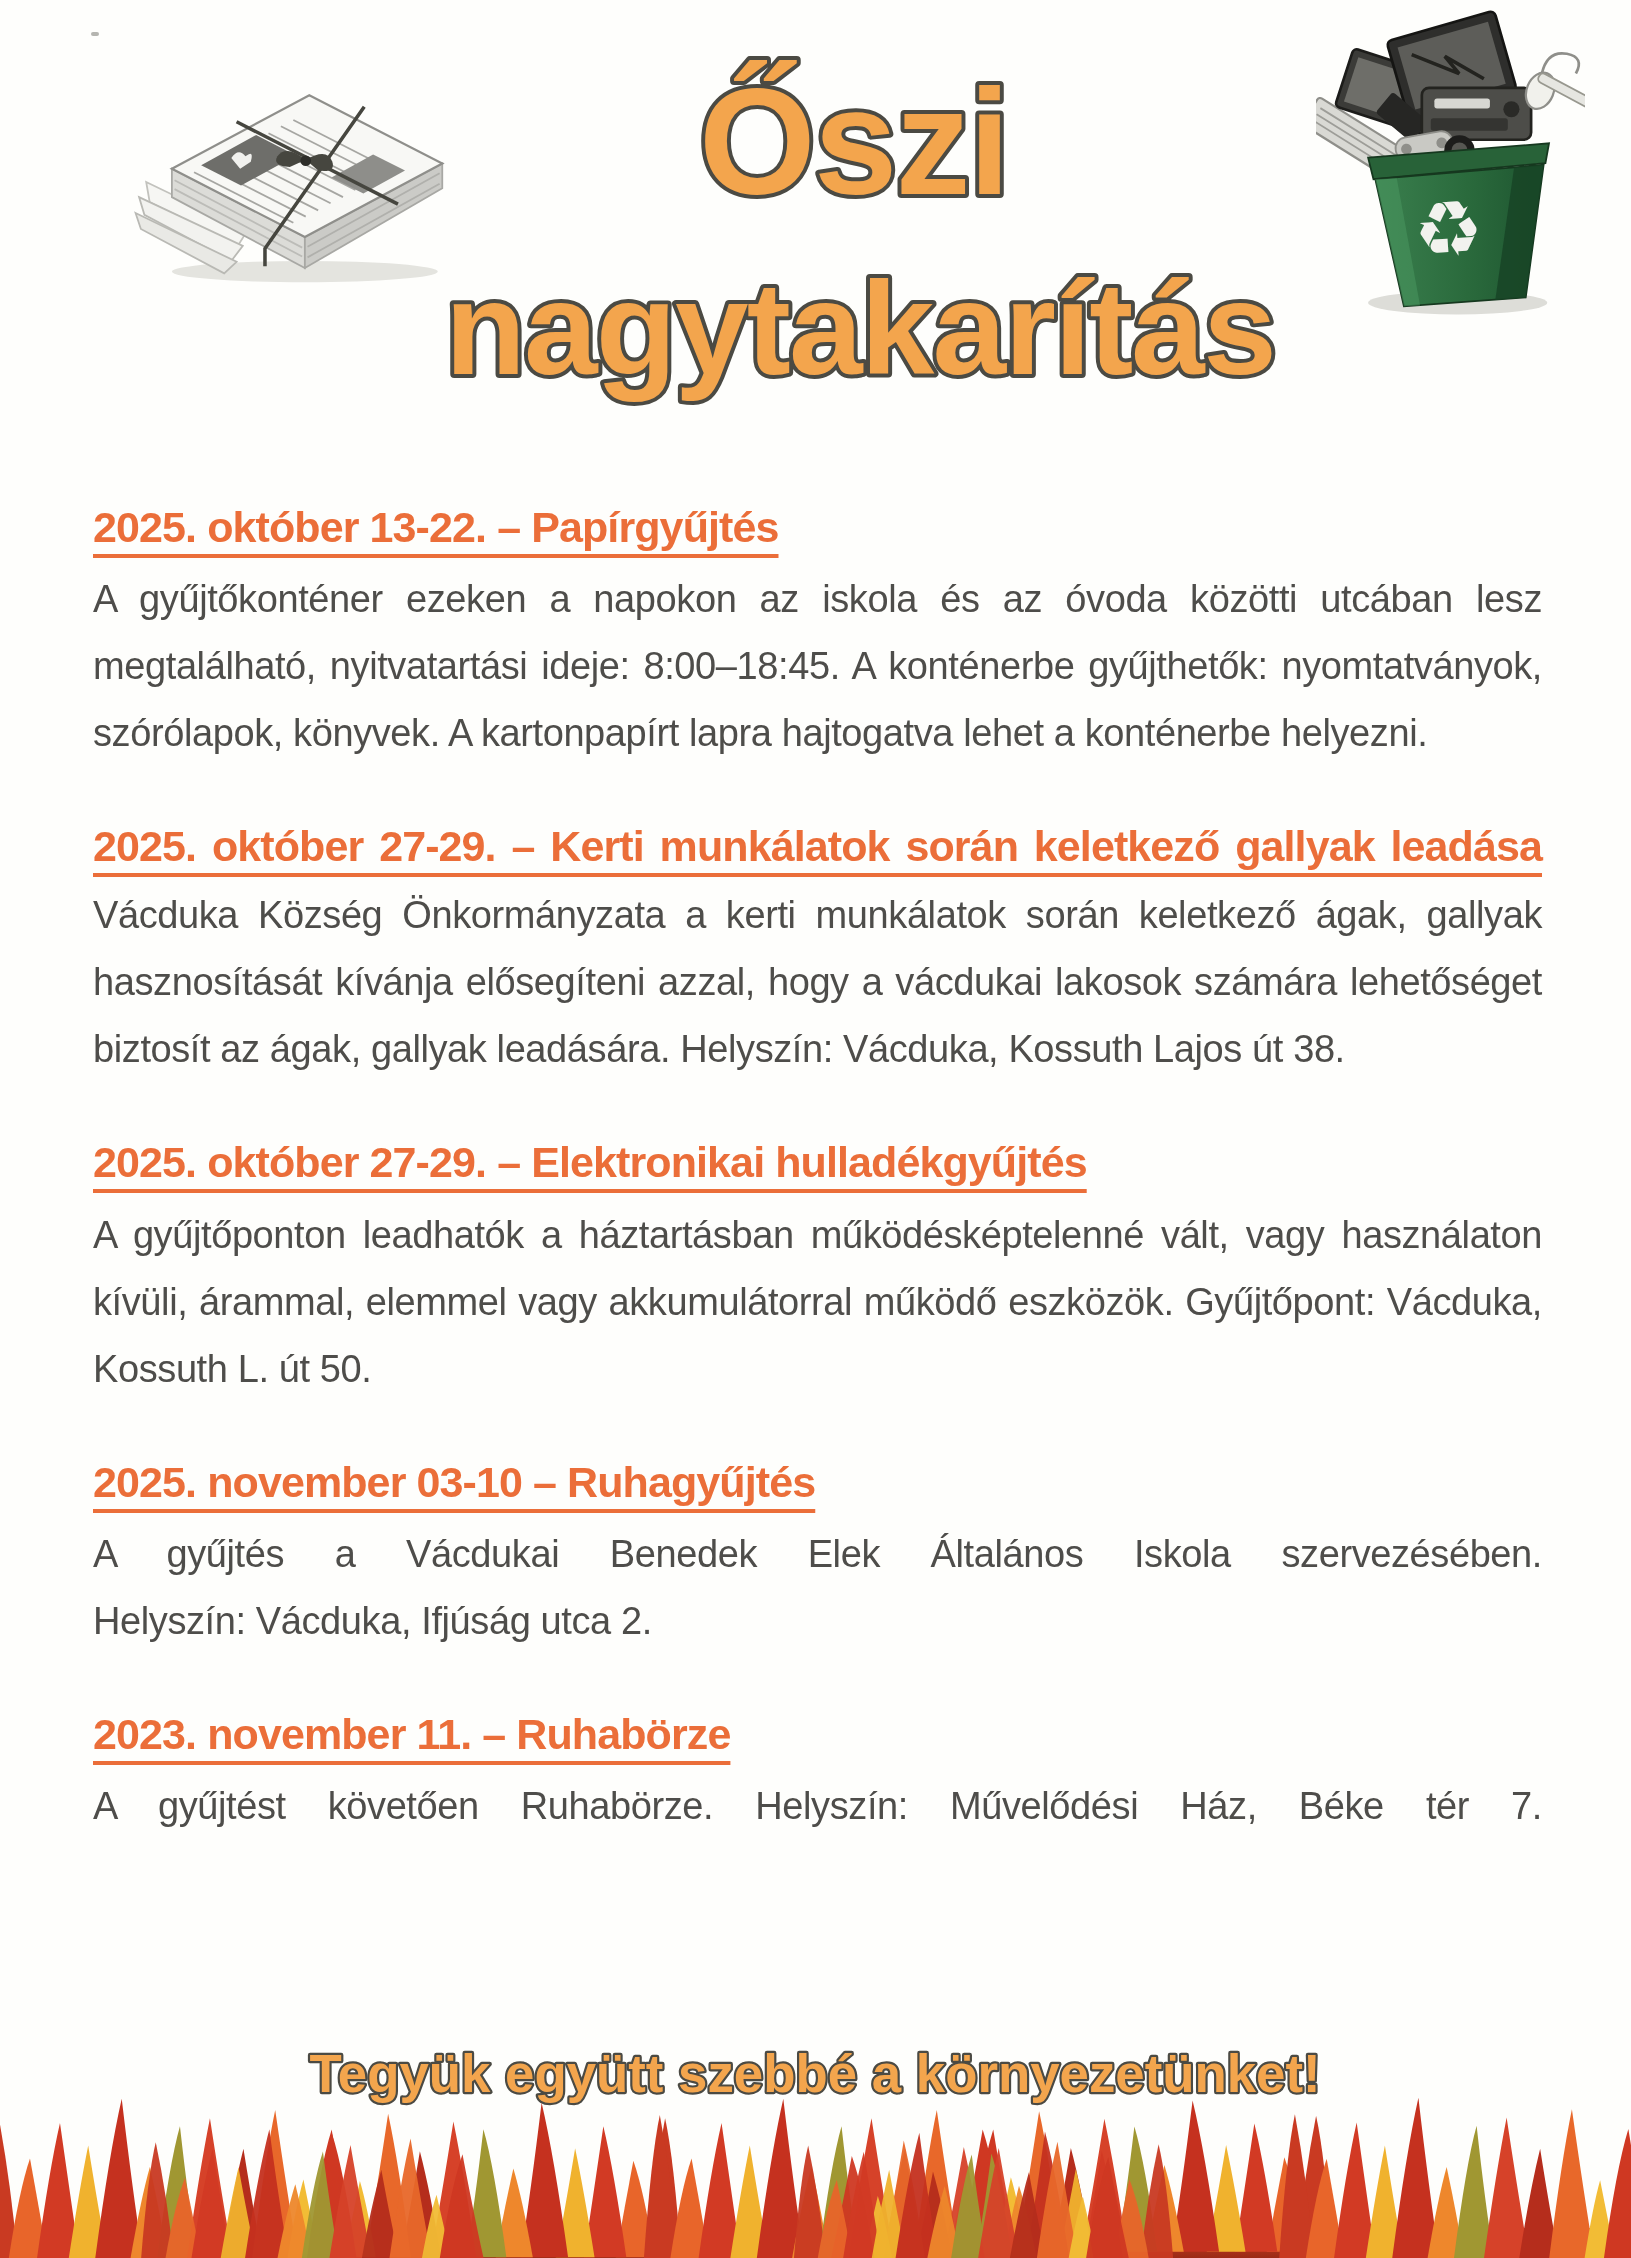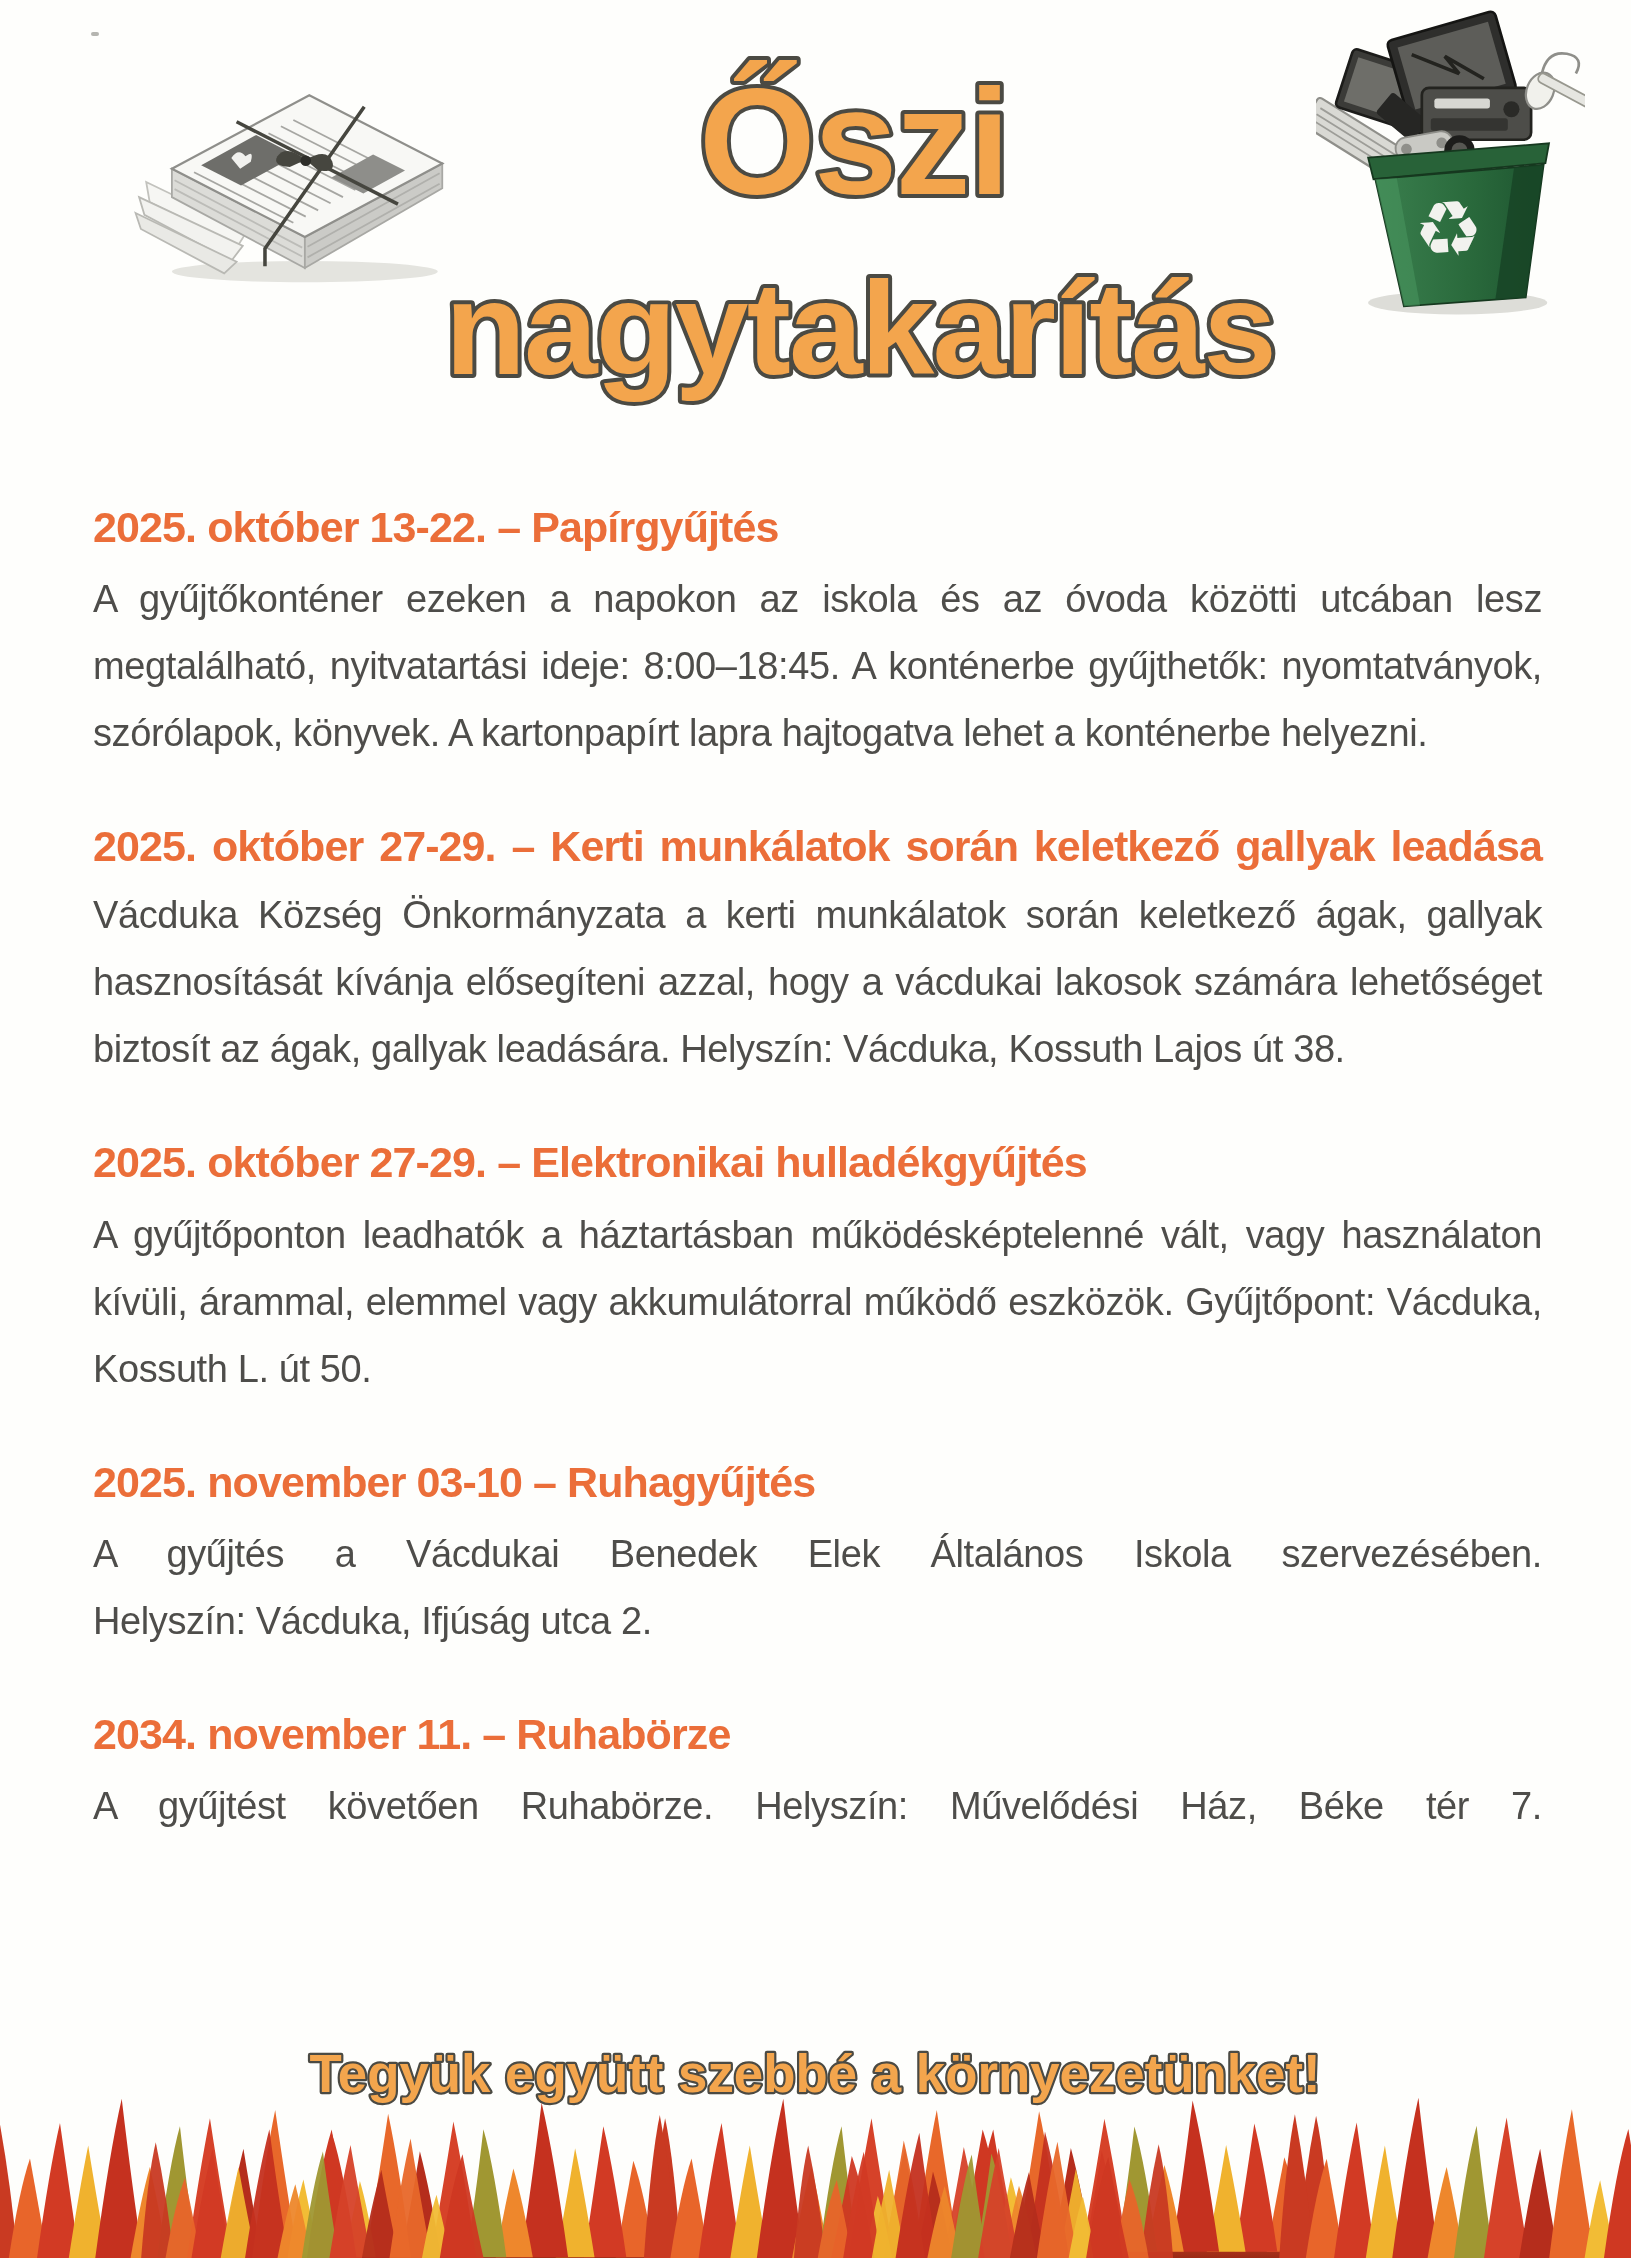--- a/index.html
+++ b/index.html
@@ -19,21 +19,21 @@
     font-family:"Liberation Sans", sans-serif;
     font-weight:bold;
     fill:#f3a54d;
     stroke:#4b4a43;
     stroke-linejoin:round;
   }
   .content{position:absolute;left:93px;top:494px;width:1449px;}
   section{margin:0 0 46px 0;}
   .h{
     font-size:43px;font-weight:bold;color:#eb6e39;letter-spacing:-0.9px;
-    text-decoration-thickness:4.4px;
+    text-decoration:underline;text-decoration-thickness:4.4px;
     text-decoration-color:#eb6e39;text-underline-offset:11.5px;
     line-height:67px;
   }
   h2.h{margin:0 0 5.3px 0;display:block;}
   .b{
     font-size:38px;color:#4e4d4a;line-height:67px;margin:0;
     letter-spacing:-0.4px;text-align:justify;
   }
   .line-fill{text-align-last:justify;}
   .footer-svg{position:absolute;left:0;top:2029px;width:1631px;height:88px;}
@@ -158,21 +158,21 @@
       <p class="b">A gyűjtőponton leadhatók a háztartásban működésképtelenné vált, vagy használaton kívüli, árammal, elemmel vagy akkumulátorral működő eszközök. Gyűjtőpont: Vácduka, Kossuth L. út 50.</p>
     </section>
 
     <section>
       <h2 class="h">2025. november 03-10 – Ruhagyűjtés</h2>
       <p class="b line-fill">A gyűjtés a Vácdukai Benedek Elek Általános Iskola szervezésében.</p>
       <p class="b">Helyszín: Vácduka, Ifjúság utca 2.</p>
     </section>
 
     <section>
-      <h2 class="h">2034. november 11. – Ruhabörze</h2>
+      <h2 class="h">2023. november 11. – Ruhabörze</h2>
       <p class="b line-fill">A gyűjtést követően Ruhabörze. Helyszín: Művelődési Ház, Béke tér 7.</p>
     </section>
 
   </main>
 
   <svg class="footer-svg" viewBox="0 0 1849 100" role="img">
     <text class="bubble" x="924" y="72" font-size="60" text-anchor="middle" stroke-width="5" paint-order="stroke" fill="#f2a440" stroke="#3f3e37">Tegyük együtt szebbé a környezetünket!</text>
   </svg>
 
   <svg class="leaves" viewBox="0 0 1849 235" preserveAspectRatio="none" role="img" aria-label="red, orange and yellow autumn leaves border">

